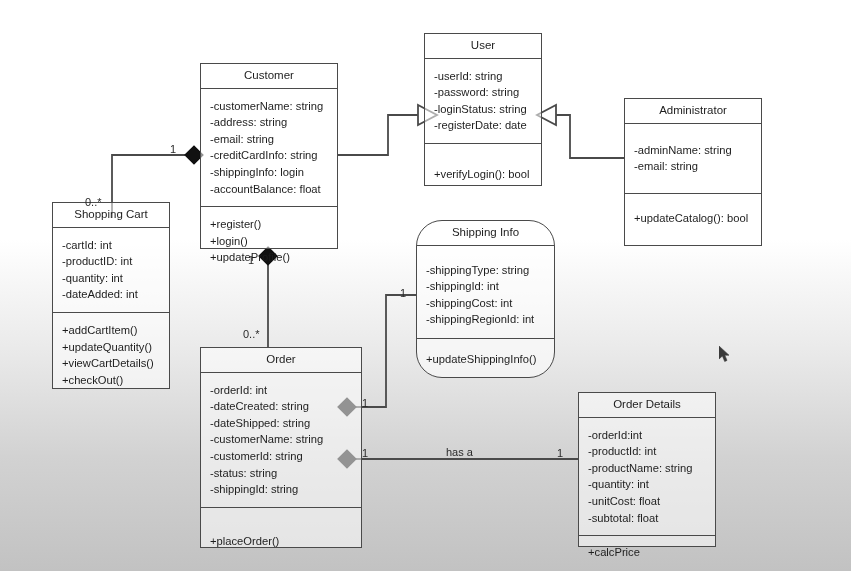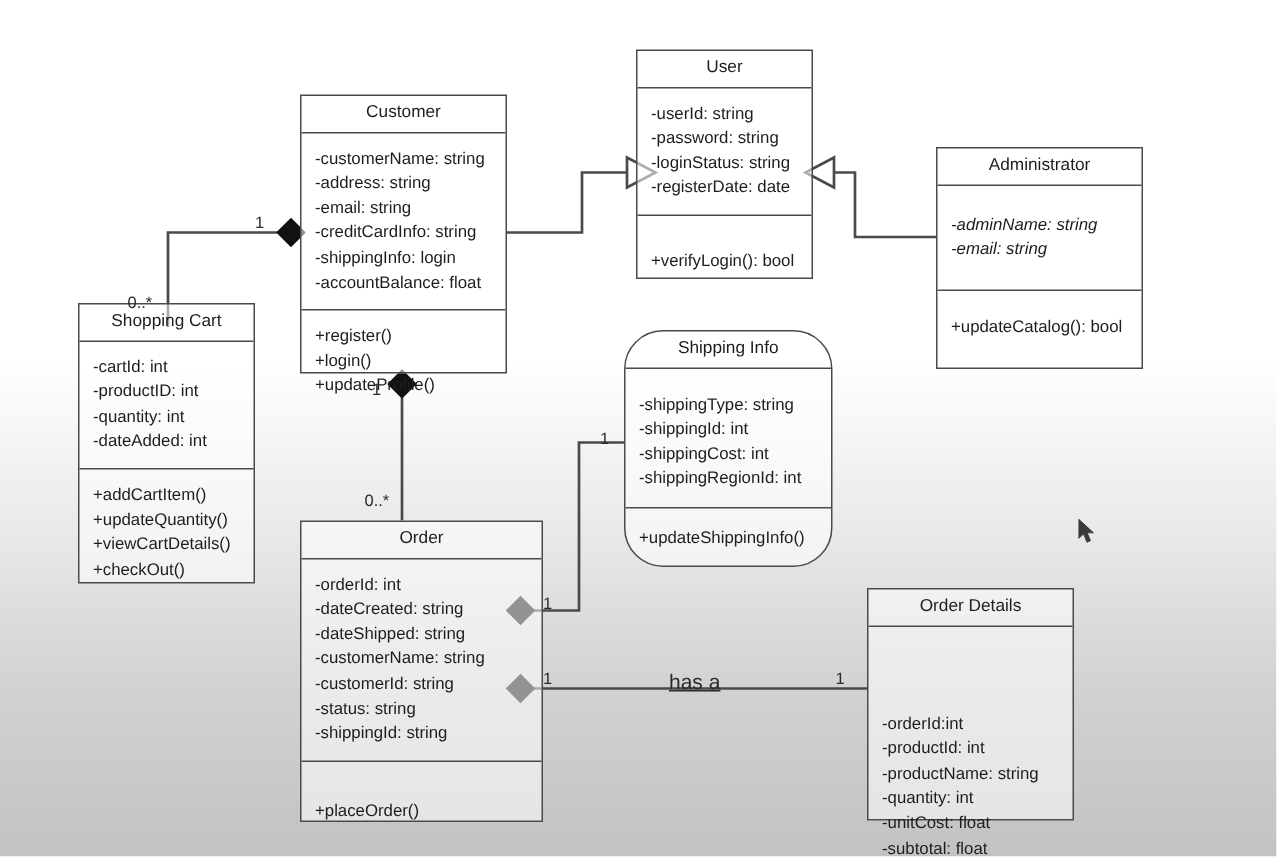--- a/index.html
+++ b/index.html
@@ -41,24 +41,23 @@
   .cls-sec div { white-space: nowrap; }
 
   .mult {
     position: absolute;
     font-size: 11px;
     color: #2a2a2a;
     white-space: nowrap;
   }
   .edge-label {
     position: absolute;
-    font-size: 14px;
+    font-size: 11px;
     color: #2a2a2a;
     white-space: nowrap;
-    text-decoration: underline;
   }
   #cursor { position: absolute; }
 </style>
 </head>
 <body>
 
 <div id="canvas">
 
   <svg id="edges" viewBox="0 0 851 571" xmlns="http://www.w3.org/2000/svg">
     <g stroke="#4a4a4a" stroke-width="1.8" fill="none">
@@ -110,21 +109,21 @@
     </div>
     <div class="cls-sec">
       <div>+register()</div>
       <div>+login()</div>
       <div>+updateProfile()</div>
     </div>
   </div>
 
   <div class="cls" style="left:624px; top:98px; width:138px; height:148px;">
     <div class="cls-title">Administrator</div>
-    <div class="cls-sec" style="padding-top:18px;font-style:italic;">
+    <div class="cls-sec" style="padding-top:18px;">
       <div>-adminName: string</div>
       <div>-email: string</div>
     </div>
     <div class="cls-sec" style="padding-top:16px;">
       <div>+updateCatalog(): bool</div>
     </div>
   </div>
 
   <div class="cls" style="left:52px; top:202px; width:118px; height:187px;">
     <div class="cls-title">Shopping Cart</div>
@@ -164,21 +163,21 @@
       <div>-customerName: string</div>
       <div>-customerId: string</div>
       <div>-status: string</div>
       <div>-shippingId: string</div>
     </div>
     <div class="cls-sec" style="padding-top:25px;">
       <div>+placeOrder()</div>
     </div>
   </div>
 
-  <div class="cls" style="left:578px; top:392px; width:138px; height:155px;gap:48px;">
+  <div class="cls" style="left:578px; top:392px; width:138px; height:155px;">
     <div class="cls-title">Order Details</div>
     <div class="cls-sec">
       <div>-orderId:int</div>
       <div>-productId: int</div>
       <div>-productName: string</div>
       <div>-quantity: int</div>
       <div>-unitCost: float</div>
       <div>-subtotal: float</div>
     </div>
     <div class="cls-sec" style="padding-top:8px;">

